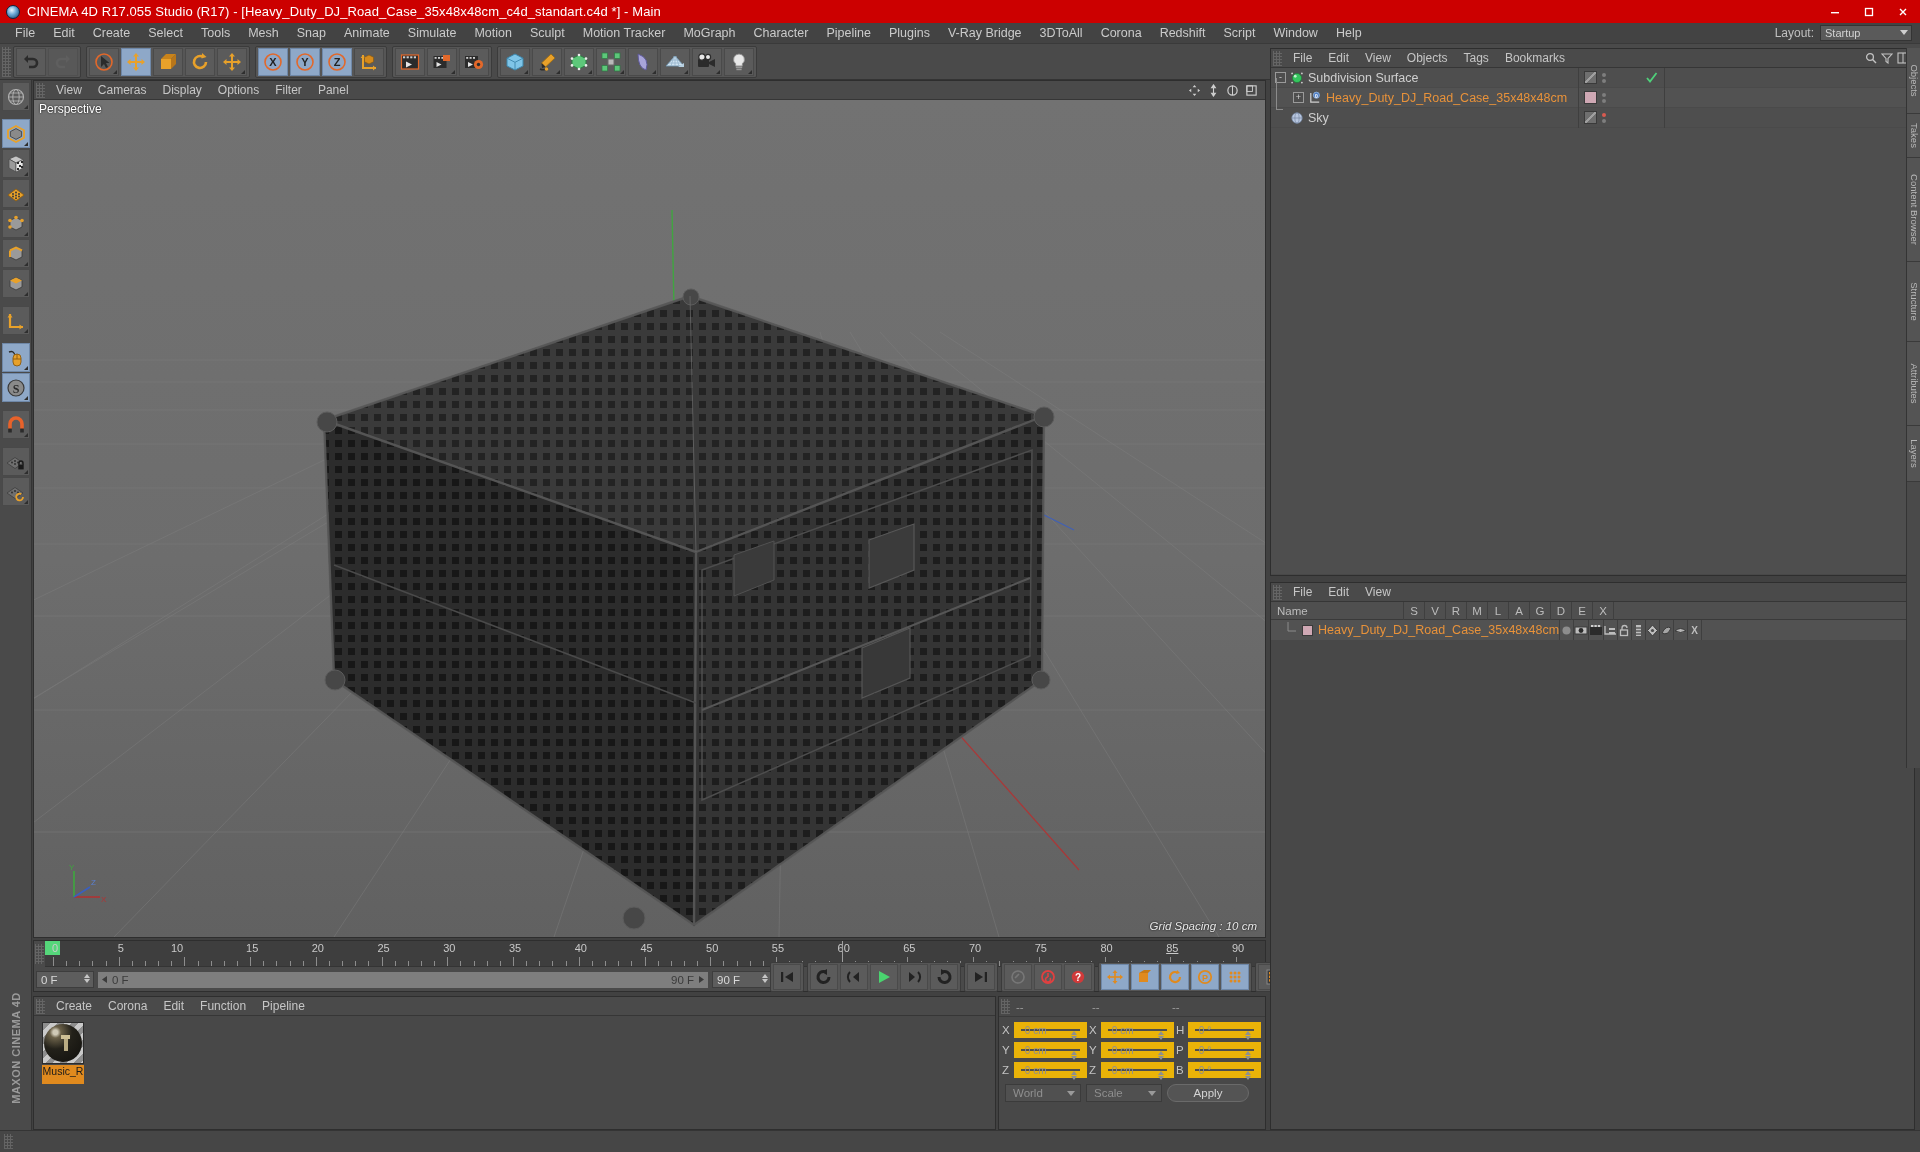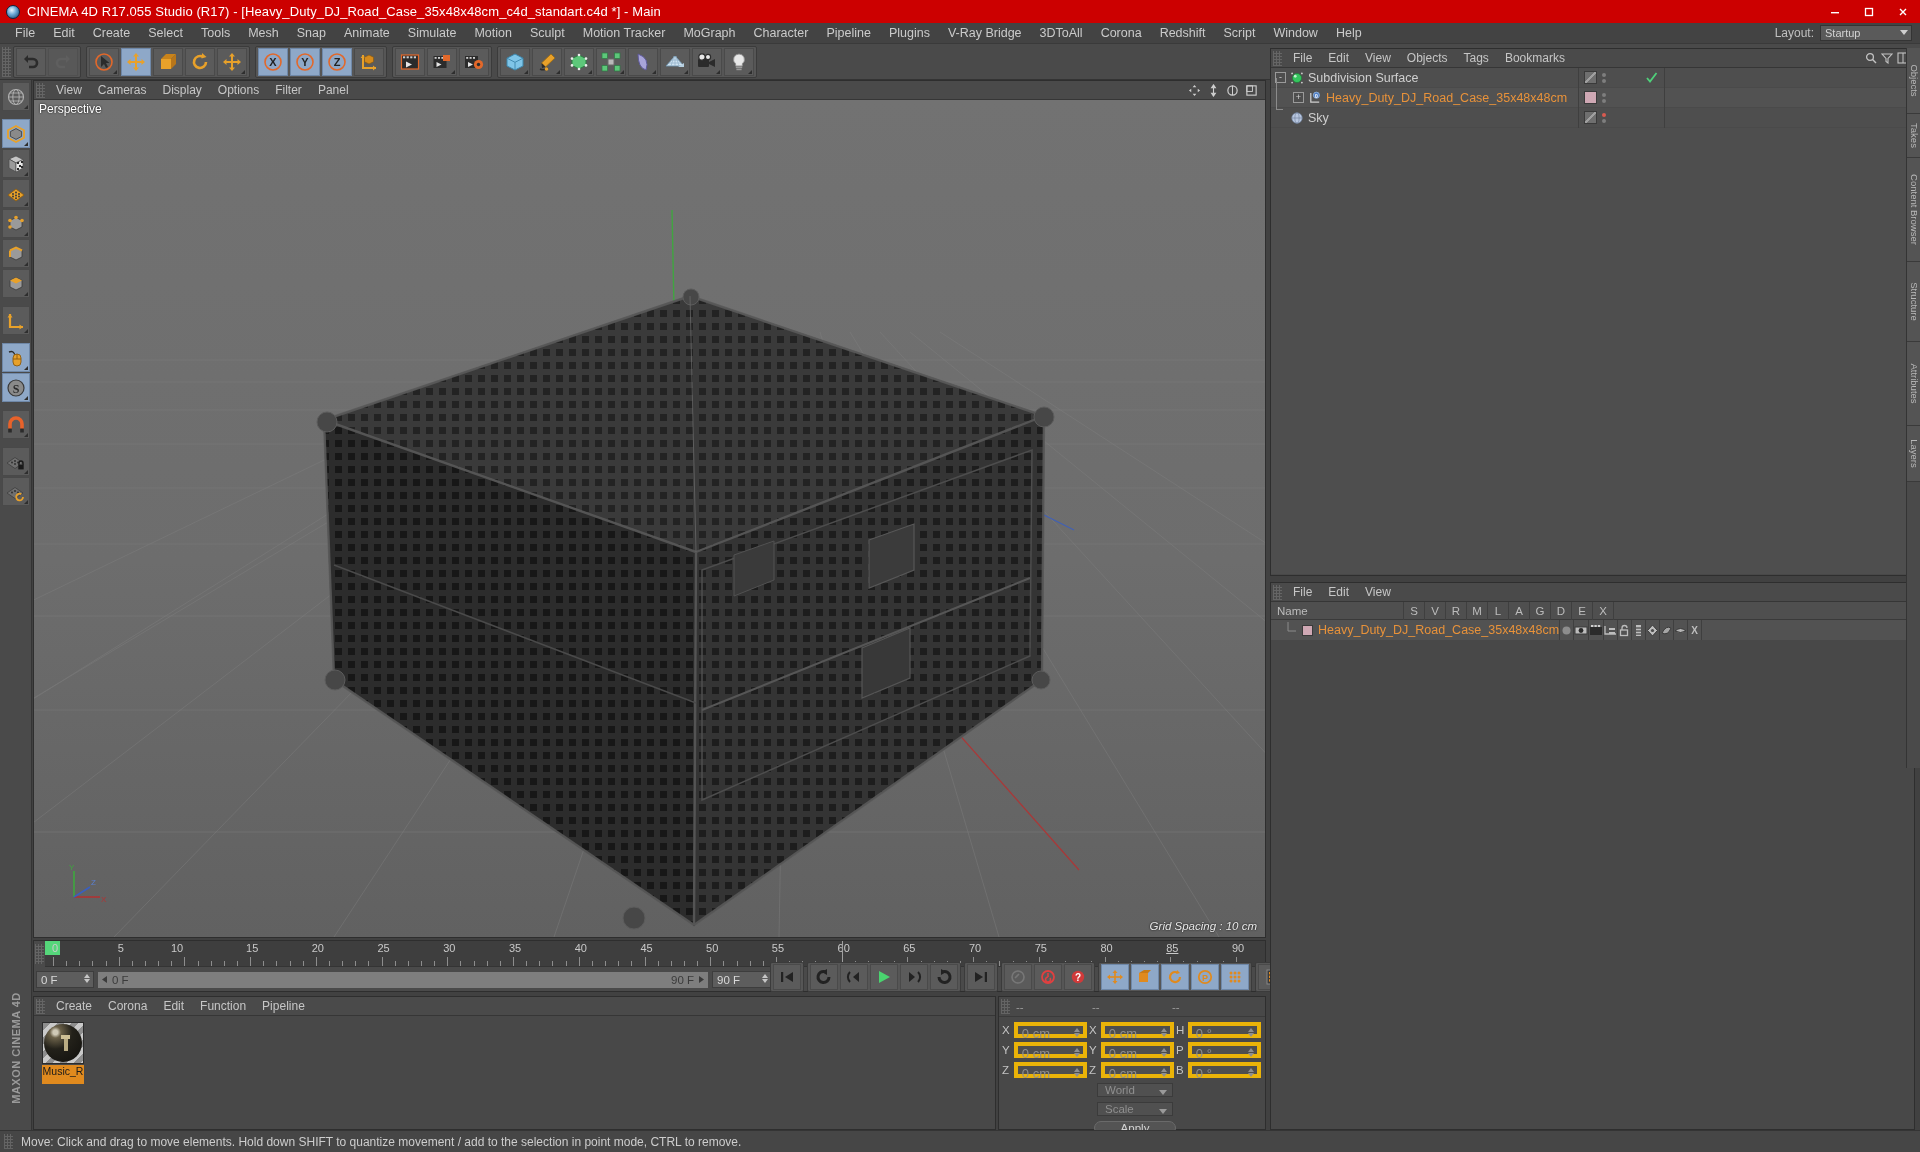--- a/index.html
+++ b/index.html
@@ -189,26 +189,26 @@
   .coordpanel{
     position:absolute; left:998px; top:996px; width:268px; height:134px;
     background:#484848; border:1px solid #2e2e2e;
   }
   .coord-head{ height:20px; display:flex; align-items:center; border-bottom:1px solid #3a3a3a;
     padding-left:2px; font-size:11.5px; color:#9d9d9d;}
   .coord-head .c{ width:78px; text-align:left; padding-left:10px;}
   .coord-rows{ padding:3px 4px 0 3px; }
   .crow{ display:flex; align-items:center; height:20px; gap:2px;}
   .clabel{ width:10px; font-size:11.5px; color:#c3c3c3; text-align:left;}
-  .cfield{ width:74px; height:16px; background:#4e4e4e; border:4px solid #eab308;
-    font-size:13px; color:#8f8f8f; display:flex; align-items:flex-start; padding-left:4px;
+  .cfield{ width:74px; height:16px; background:#4e4e4e; border:7px solid #eab308;
+    font-size:10px; color:#8f8f8f; display:flex; align-items:center; padding-left:4px;
     position:relative;}
   .cfield .spin i.up{ border-bottom-color:#8f8f8f;}
   .cfield .spin i.dn{ border-top-color:#8f8f8f;}
-  .crow.bottom{ margin-top:3px; gap:5px; padding-left:6px;flex-direction:column;}
+  .crow.bottom{ margin-top:3px; gap:5px; padding-left:6px;}
   .cdd{ width:76px;height:18px;background:#505050;border:1px solid #3b3b3b;
     font-size:11.5px;color:#8f8f8f;display:flex;align-items:center;padding-left:7px;position:relative;}
   .cdd .arr{ position:absolute;right:5px;top:6px;width:0;height:0;
     border-left:4px solid transparent;border-right:4px solid transparent;border-top:5px solid #9a9a9a;}
   .capply{ width:82px;height:18px;background:#545454;border:1px solid #6a6a6a;border-radius:9px;
     display:flex;align-items:center;justify-content:center;font-size:11.5px;color:#d4d4d4;}
 
   
   .objpanel{
     position:absolute; left:1270px; top:48px; width:645px; height:528px;
@@ -1445,16 +1445,15 @@
       <div class="etab" style="height: 84px;">
         <span>Attributes</span>
       </div>
       <div class="etab" style="height: 56px;">
         <span>Layers</span>
       </div>
     </div>
 
   <div class="statusbar">
     <div class="sb-grip"></div>
-    <div class="sb-text">Move: Click and drag to move elements. Hold down SHIFT to quantize movement / add to the selection in point mode, CTRL to remove.</div>
   </div>
 
 </div>
 
 </body></html>

